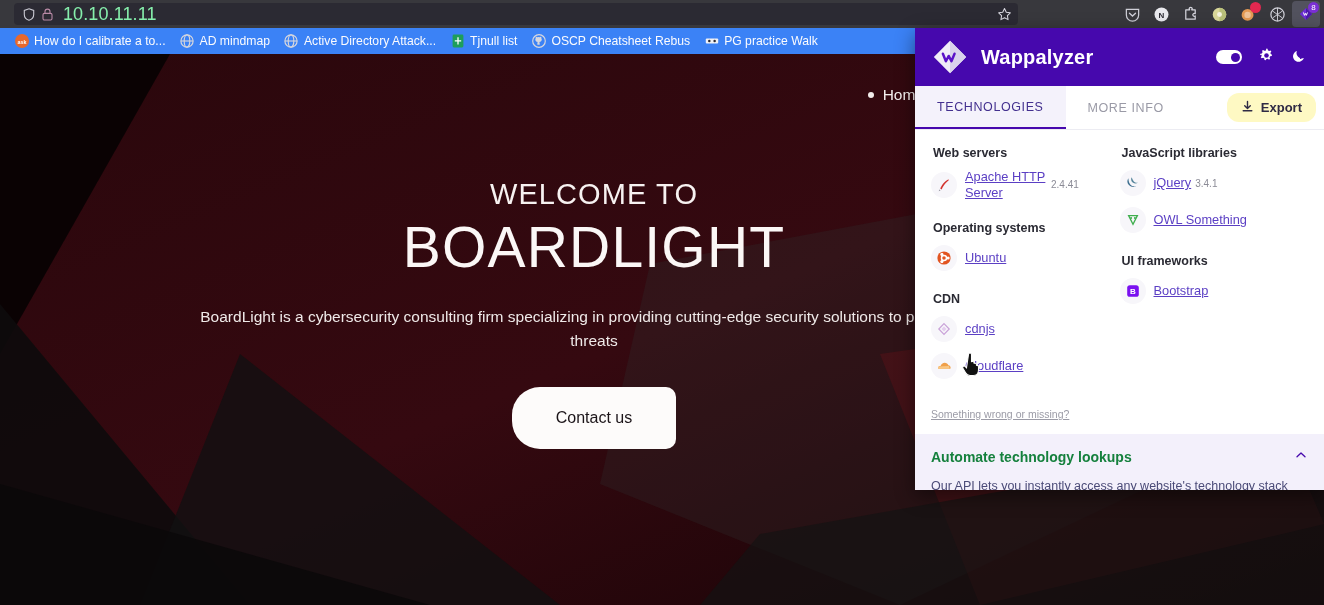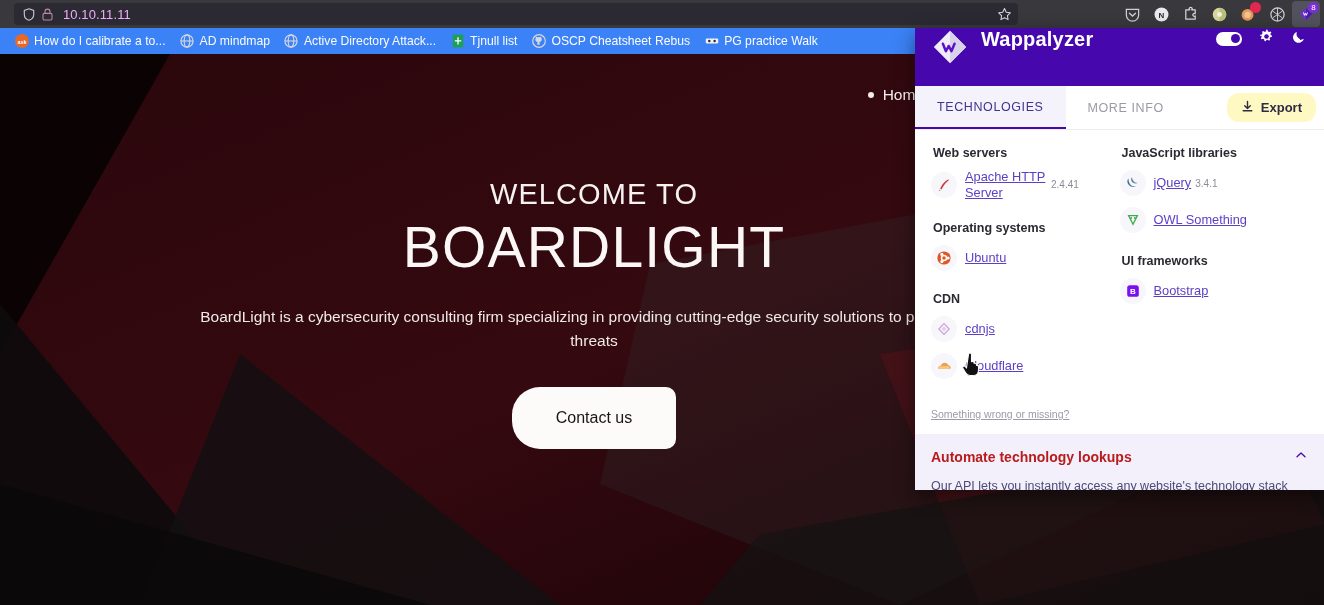--- a/index.html
+++ b/index.html
@@ -19,21 +19,21 @@
   }
   .urlbar {
     position: absolute; left: 14px; top: 3px; width: 1004px; height: 22px;
     background: #2b2a33; border-radius: 4px;
     display: flex; align-items: center; padding: 0 6px;
   }
   .urlbar .ico { width: 18px; height: 18px; display: flex; align-items: center; justify-content: center; }
   .shield-glyph { width: 12px; height: 13px; }
   .lock-glyph { width: 11px; height: 13px; }
   .url-text {
-    color: #f0abfc; font-size: 13px; margin-left: 7px;
+    color: #86efac; font-size: 18px; margin-left: 7px;
     font-family: "Liberation Sans", sans-serif; letter-spacing: .1px;
   }
   .star-btn {
     position: absolute; right: 4px; top: 2px; width: 19px; height: 19px;
     display: flex; align-items: center; justify-content: center;
   }
   .toolbar-icons {
     position: absolute; right: 4px; top: 0; height: 28px;
     display: flex; align-items: center; gap: 1px;
   }
@@ -105,21 +105,21 @@
 
   
   .wz {
     position: absolute; top: 28px; right: 0; width: 409px; height: 462px;
     background: #ffffff; overflow: hidden;
     box-shadow: 0 6px 18px rgba(0,0,0,.45);
     display: flex; flex-direction: column;
   }
   .wz-header {
     height: 58px; background: #4608ad;
-    display: flex; align-items: flex-start; padding: 0 16px; flex: 0 0 auto;
+    display: flex; align-items: center; padding: 0 16px; flex: 0 0 auto;
   }
   .wz-logo { width: 38px; height: 38px; flex: 0 0 auto; }
   .wz-brand {
     color: #ffffff; font-size: 20px; font-weight: bold; margin-left: 12px;
     letter-spacing: .2px;
   }
   .wz-head-actions { margin-left: auto; display: flex; align-items: center; gap: 16px; }
   .toggle {
     width: 26px; height: 14px; border-radius: 8px; background: #ffffff;
     position: relative; flex: 0 0 auto;
@@ -172,21 +172,21 @@
   .tech-ver { color: #8b8b96; font-size: 10px; margin-left: 4px; white-space: nowrap; }
   .wz-report {
     margin: 8px 0 0 16px; font-size: 10.5px; color: #9b9ba6;
     text-decoration: underline; cursor: pointer;
   }
   .wz-promo {
     margin-top: auto; background: #f3f0fb; padding: 14px 16px 0 16px;
     height: 56px; overflow: hidden; position: relative;
   }
   .promo-title {
-    color: #b91c1c; font-size: 14px; font-weight: bold; display: flex;
+    color: #15803d; font-size: 14px; font-weight: bold; display: flex;
     align-items: center; justify-content: space-between;
   }
   .promo-text {
     color: #4b4b78; font-size: 12.5px; margin-top: 12px; line-height: 1.5;
     white-space: nowrap;
   }
   .cursor { position: absolute; pointer-events: none; }
 </style>
 </head>
 <body>

